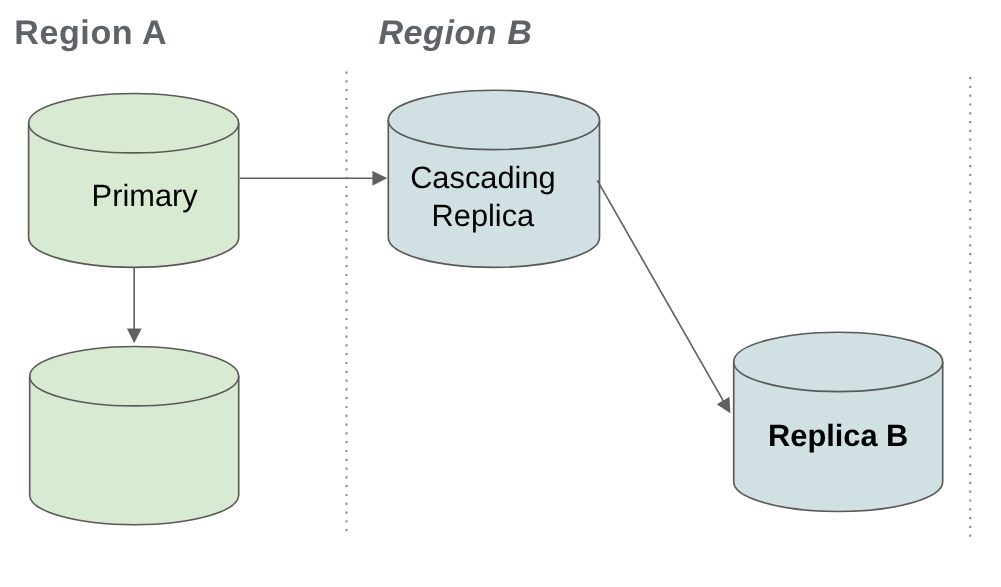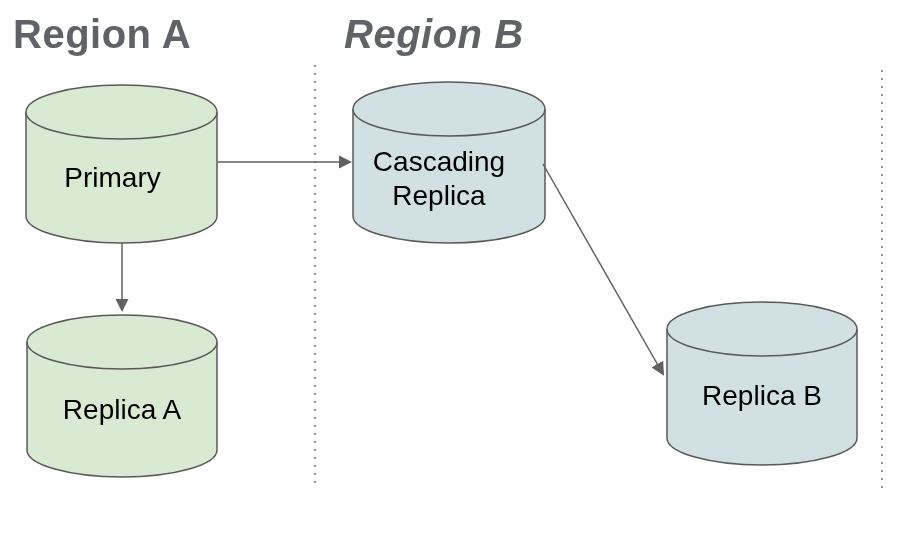--- a/index.html
+++ b/index.html
@@ -16,38 +16,38 @@
     overflow: hidden;
   }
   .diagram-svg {
     position: absolute;
     left: 0;
     top: 0;
   }
   .heading {
     position: absolute;
     font-weight: bold;
-    font-size: 40px;
+    font-size: 31px;
     color: #5f6368;
     white-space: nowrap;
     letter-spacing: 0.5px;
   }
   .heading-region-a { left: 13px; top: 12px; }
   .heading-region-b { left: 344px; top: 12px; font-style: italic; }
   .node-label {
     position: absolute;
     text-align: center;
     font-size: 28px;
     line-height: 34px;
     color: #000000;
   }
-  .label-primary   { left: 26px;  top: 161px; width: 173px; }
+  .label-primary   { left: 26px;  top: 161px; width: 173px; padding-left: 19px; }
   .label-replica-a { left: 27px;  top: 393px; width: 190px; }
   .label-cascading { left: 353px; top: 145px; width: 172px; }
-  .label-replica-b { left: 667px; top: 379px; width: 190px; }
+  .label-replica-b { left: 667px; top: 379px; width: 190px; font-weight: bold; }
   .cyl {
     stroke: #595959;
     stroke-width: 1.5;
   }
   .edge {
     stroke: #616161;
     stroke-width: 1.5;
     fill: none;
   }
   .divider {
@@ -93,17 +93,16 @@
 
     <line class="edge" x1="218" y1="162" x2="350" y2="162" marker-end="url(#arrowhead)"></line>
     <line class="edge" x1="122" y1="243" x2="122" y2="310" marker-end="url(#arrowhead)"></line>
     <line class="edge" x1="543" y1="164" x2="663" y2="374" marker-end="url(#arrowhead)"></line>
   </svg>
 
   <div class="heading heading-region-a">Region A</div>
   <div class="heading heading-region-b">Region B</div>
 
   <div class="node-label label-primary">Primary</div>
-  <div class="node-label label-replica-a">Replica A</div>
   <div class="node-label label-cascading">Cascading Replica</div>
   <div class="node-label label-replica-b">Replica B</div>
 
 </div>
 
 </body></html>

